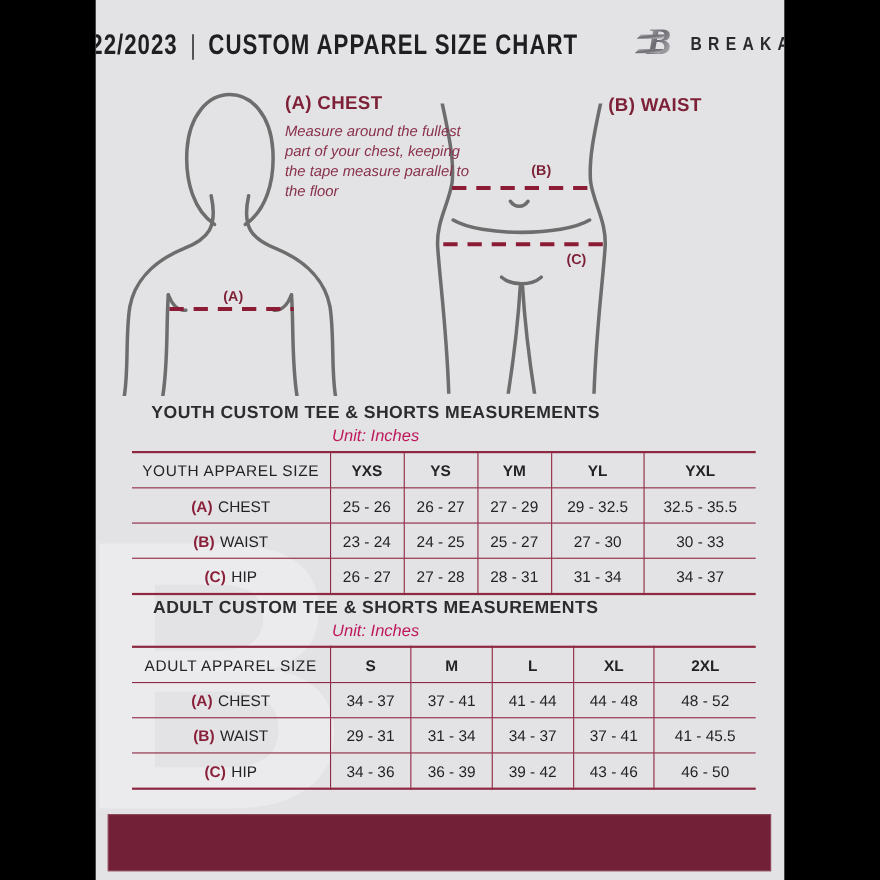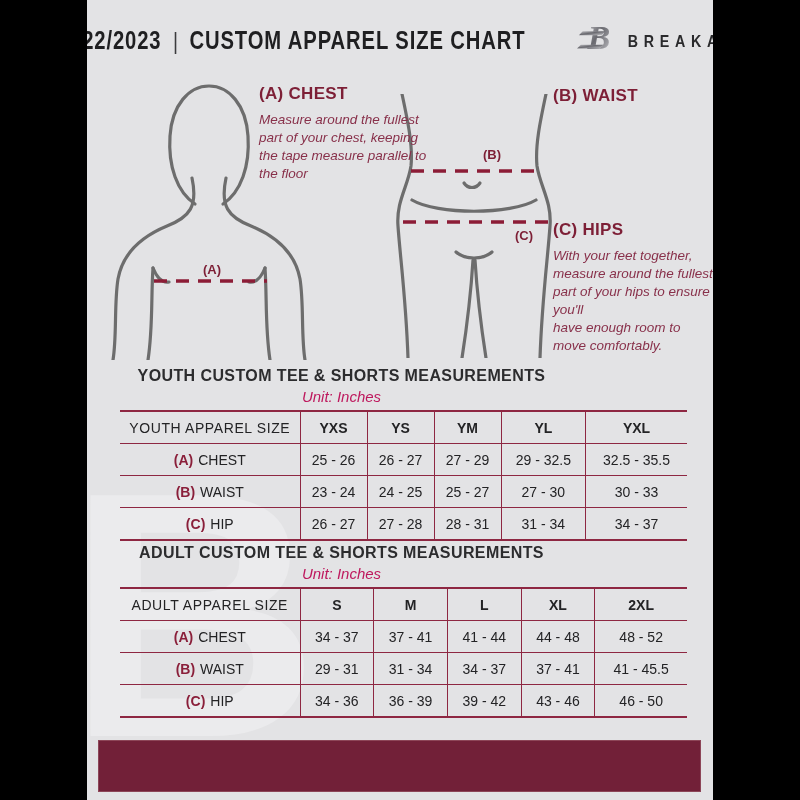--- a/index.html
+++ b/index.html
@@ -144,25 +144,20 @@
       </svg>
     </span>
 
     <div class="instr instr-chest">
       <p class="instr-heading">(A) CHEST</p>
       <p class="instr-body">Measure around the fullest part of your chest, keeping the tape measure parallel to the floor</p>
     </div>
     <div class="instr instr-waist">
       <p class="instr-heading">(B) WAIST</p>
     </div>
-    <div class="instr instr-hips">
-      <p class="instr-heading">(C) HIPS</p>
-      <p class="instr-body">With your feet together, measure around the fullest part of your hips to ensure you'll
-have enough room to move comfortably.</p>
-    </div>
   </div>
 
   <div class="table-section section-youth">
     <p class="table-title">YOUTH CUSTOM TEE &amp; SHORTS MEASUREMENTS</p>
     <p class="table-unit">Unit: Inches</p>
     <table class="size-table">
       <colgroup>
           <col style="width:180px">
           <col>
           <col>

